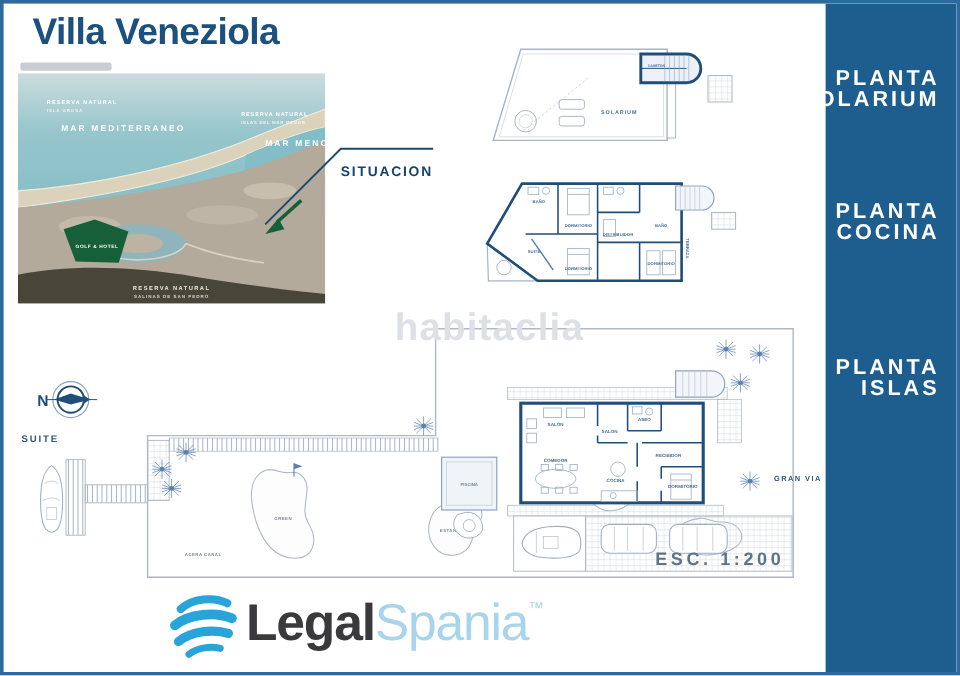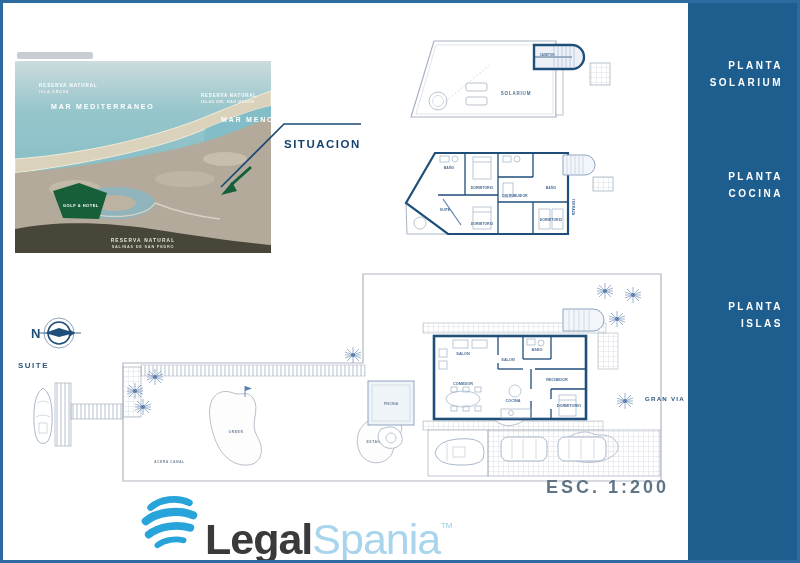--- a/index.html
+++ b/index.html
@@ -9,52 +9,53 @@
             border:3px solid #2d6aa0; overflow:hidden; }
   .abs { position:absolute; }
 
   .page-title { left:24px; top:6px; font-size:31px; font-weight:800;
                 color:#1b507f; letter-spacing:-0.5px; }
   .title-bar  { left:14px; top:49px; width:76px; height:7px; background:#c9cdd1; border-radius:2px; }
 
   
   .sidebar { position:absolute; top:0; bottom:0; right:0; width:109px; background:#1d5e8f; }
   .side-label { position:absolute; right:14px; text-align:right; color:#ffffff;
-                font-size:10px; font-weight:bold; letter-spacing:2.5px; line-height:17px; }
+                font-size:18px; font-weight:bold; letter-spacing:2.5px; line-height:17px; }
 
   
   .photo { left:12px; top:58px; width:256px; height:192px; }
 
   .situacion { left:281px; top:107px; font-size:11.5px; font-weight:800;
                letter-spacing:1.5px; color:#15436e;margin-top:28px; }
 
   .canal-label { left:15px; top:358px; font-size:8px; font-weight:bold;
                  letter-spacing:1.5px; color:#31567c; }
-  .esc-label   { left:543px; top:474px; font-size:18px; font-weight:bold;
+  .esc-label   { left:543px; top:455px; font-size:15px; font-weight:bold;
                  letter-spacing:3px; color:#5f7485; }
 
   .watermark { left:326px; top:251px; font-size:32px; font-weight:bold;
                letter-spacing:1px; color:#dde1e5; }
 
   
   .logo-icon { left:138px; top:490px; }
-  .logo-text { left:202px; top:512px; font-size:43px; letter-spacing:-1px; white-space:nowrap;text-align:center; }
+  .logo-text { left:202px; top:492px; font-size:43px; letter-spacing:-1px; white-space:nowrap;text-align:center; }
   .logo-text .p1 { font-weight:800; color:#3a3a3c; }
   .logo-text .p2 { font-weight:400; color:#a8d4ec; }
   .logo-text .tm { font-size:13px; vertical-align:22px; color:#a8d4ec; font-weight:400; letter-spacing:0; }
 
   svg { display:block; }
   svg text { font-family:"Liberation Sans", sans-serif; }
   .overlay { left:0; top:0; pointer-events:none; }
 </style>
 </head>
 <body>
 
 <div id="canvas">
 
+  <div class="abs page-title">Villa Veneziola</div>
   <div class="abs title-bar"></div>
 
   <svg class="abs photo" width="256" height="192" viewBox="0 0 256 192">
     <defs>
       <linearGradient id="sea" x1="0" y1="0" x2="0" y2="1">
         <stop offset="0" stop-color="#ccdcdd"></stop>
         <stop offset="0.25" stop-color="#97c6cc"></stop>
         <stop offset="1" stop-color="#74b4bf"></stop>
       </linearGradient>
     </defs>
@@ -340,20 +341,21 @@
       <rect x="535" y="166" width="48" height="24" rx="7" fill="#ffffff" stroke="#9fb0c4" stroke-width="0.9"></rect>
       <path d="M546,168 v20 M571,168 v20 M558,168 v20" fill="none" stroke="#b8c2cc" stroke-width="0.6"></path>
     </g>
 
     <text x="622" y="130" font-size="6.2" font-weight="bold" fill="#31567c" letter-spacing="1.2">GRAN VIA</text>
   </svg>
 
   <div class="abs canal-label">SUITE</div>
   <div class="abs esc-label">ESC. 1:200</div>
 
+  <div class="abs watermark">habitaclia</div>
 
   <svg class="abs logo-icon" width="58" height="58" viewBox="0 0 60 58">
     <g fill="none" stroke="#29a4da" stroke-linecap="round">
       <path d="M10,14 C20,5 38,3 50,9" stroke-width="7"></path>
       <path d="M5,28 C17,18 40,16 54,22" stroke-width="8.5"></path>
       <path d="M8,42 C19,33 38,31 51,35" stroke-width="8"></path>
       <path d="M17,53 C25,47 36,46 44,48" stroke-width="6"></path>
     </g>
   </svg>
   <div class="abs logo-text"><span class="p1">Legal</span><span class="p2">Spania</span><span class="tm">™</span></div>

